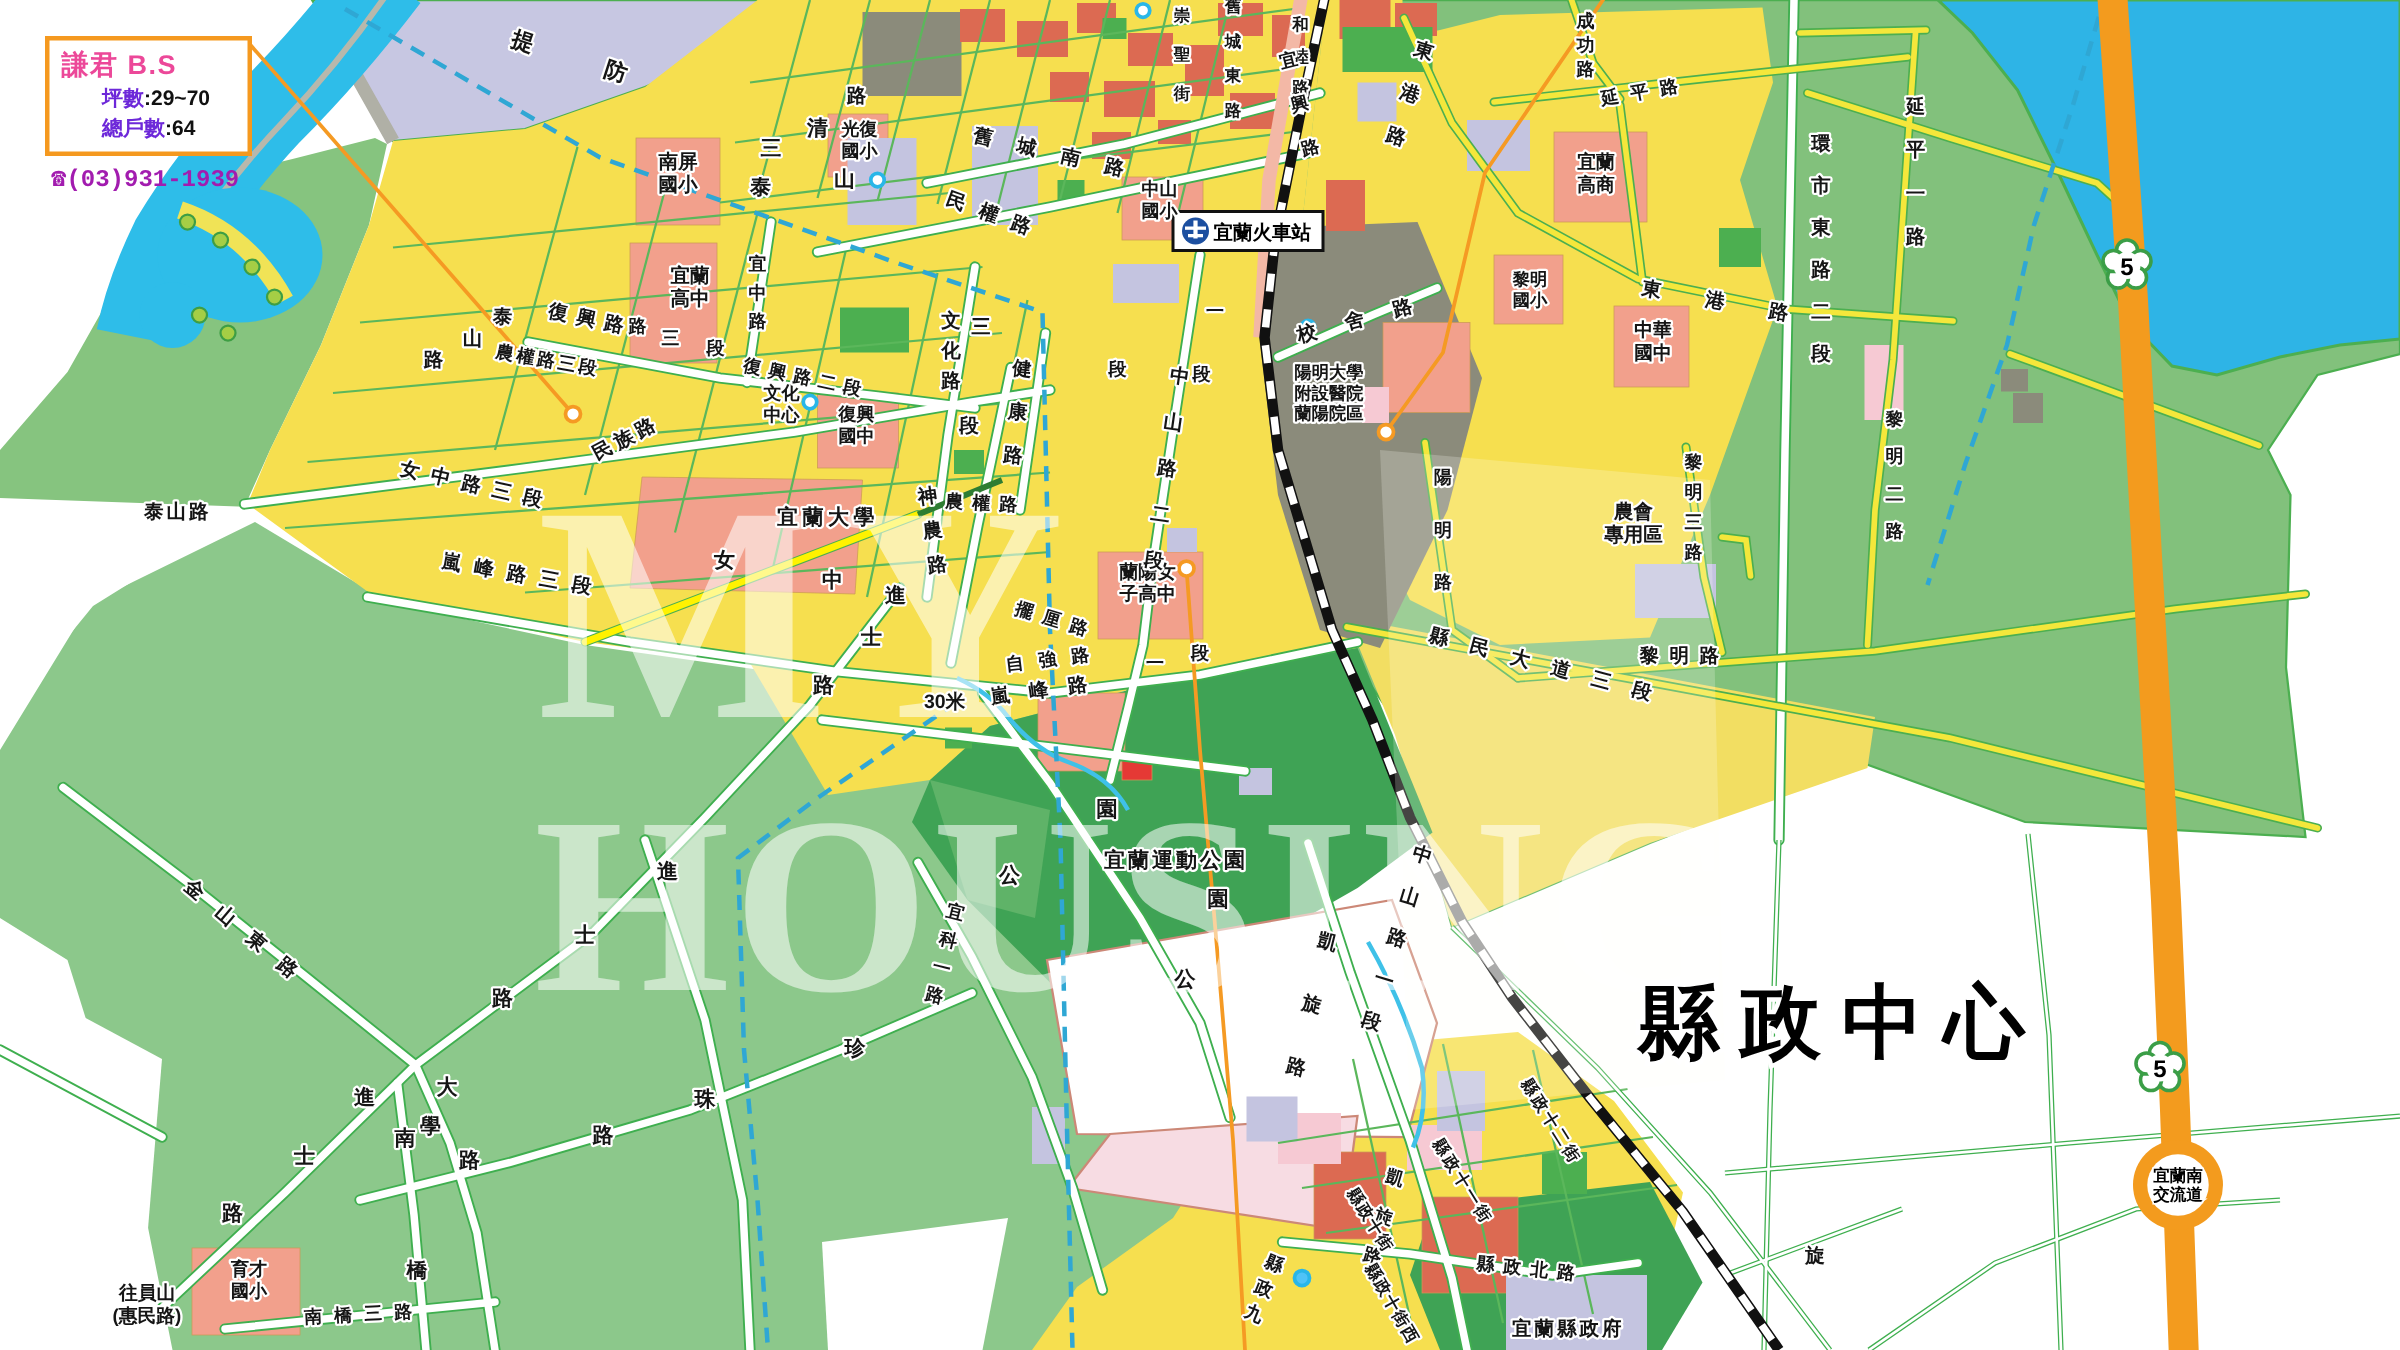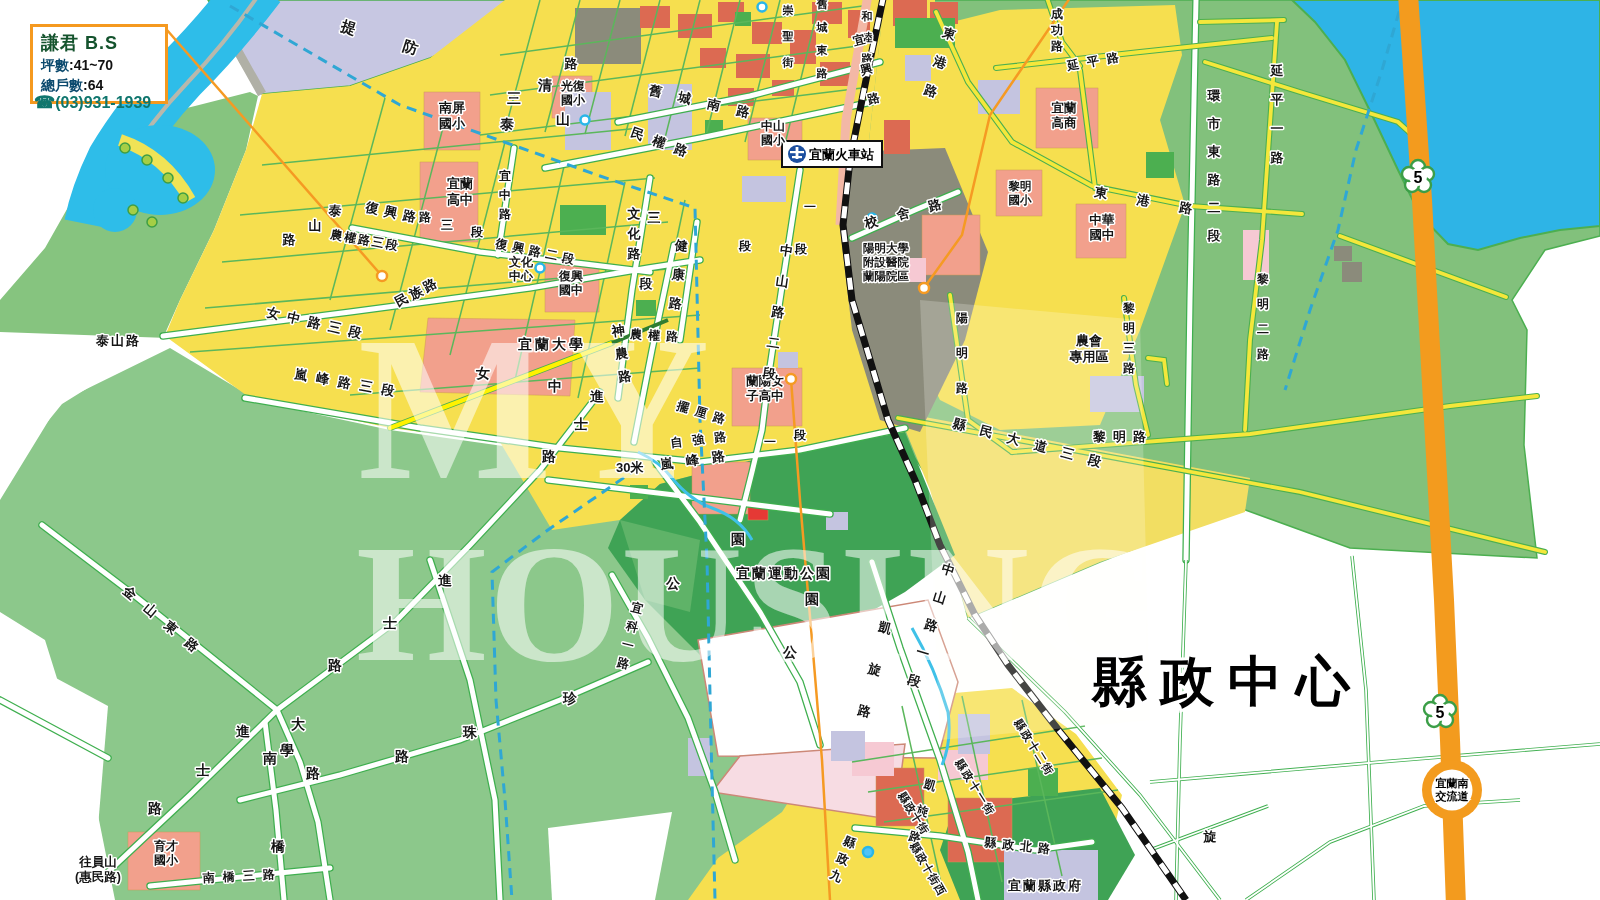--- a/index.html
+++ b/index.html
@@ -9,24 +9,24 @@
   #label-layer text{paint-order:stroke;stroke:#ffffff;stroke-width:3px;stroke-linejoin:round;
          fill:#151515;font-family:"Liberation Sans",sans-serif;}
   .wm{font-family:"Liberation Serif",serif;fill:rgba(255,255,255,0.55);font-weight:bold;}
   #district-text{paint-order:stroke;stroke:#fff;stroke-width:6px;font-weight:bold;fill:#000;}
   .stn-text{font-weight:bold;fill:#000;}
   .hwy-num{font-weight:bold;fill:#000;text-anchor:middle;}
   .ic-text{font-weight:bold;fill:#000;text-anchor:middle;paint-order:stroke;stroke:#fff;stroke-width:2px;}
   
   #info-box{position:absolute;left:30px;top:24px;width:138px;background:#fff;
     border:3px solid #F5991F;padding:4px 8px 6px 8px;box-sizing:border-box;z-index:30;}
-  #info-title{font-size:18px;font-weight:bold;color:#14532d;letter-spacing:1px;}
+  #info-title{font-size:18px;font-weight:bold;color:#ec4899;letter-spacing:1px;}
   .info-line{font-size:14px;font-weight:bold;color:#111;margin-top:2px;white-space:nowrap;}
-  .info-line .lbl{color:#0c4a6e;}
-  #info-phone{position:absolute;left:34px;top:92px;font-size:16px;font-weight:bold;color:#0f766e;z-index:30;white-space:nowrap;}
+  .info-line .lbl{color:#6d28d9;margin-left:27px;}
+  #info-phone{position:absolute;left:34px;top:109px;font-size:16px;font-weight:bold;color:#a21caf;z-index:30;white-space:nowrap;font-family:Liberation Mono, monospace;}
   #info-phone .ph-icon{font-size:17px;}
 </style>
 </head>
 <body>
 
 <div id="stage">
 <svg id="map-svg" width="1600" height="900" viewBox="0 0 1600 900">
 
   <g>
     <rect x="0" y="0" width="1600" height="900" fill="#ffffff"></rect>
@@ -486,19 +486,19 @@
         <text x="570" y="703" font-size="14" text-anchor="middle">珍</text>
         <text x="470" y="737" font-size="14" text-anchor="middle">珠</text>
         <text x="402" y="761" font-size="14" text-anchor="middle">路</text>
         <text x="636" y="612" font-size="12" text-anchor="middle" transform="rotate(14 636 612)"><tspan x="636" y="612">宜</tspan><tspan x="636" dy="19">科</tspan><tspan x="636" dy="19">一</tspan><tspan x="636" dy="19">路</tspan></text>
         <text x="96" y="345" font-size="13" letter-spacing="2">泰山路</text>
       </g>
 </svg>
 
   <div id="info-box">
     <div id="info-title">謙君 B.S</div>
-    <div class="info-line"><span class="lbl">坪數</span><span>:</span><span>41~70</span></div>
+    <div class="info-line"><span class="lbl">坪數</span><span>:</span><span>29~70</span></div>
     <div class="info-line"><span class="lbl">總戶數</span><span>:</span><span>64</span></div>
   </div>
   <div id="info-phone">
     <span class="ph-icon">☎</span><span>(03)931-1939</span>
   </div>
 </div>
 
 </body></html>

